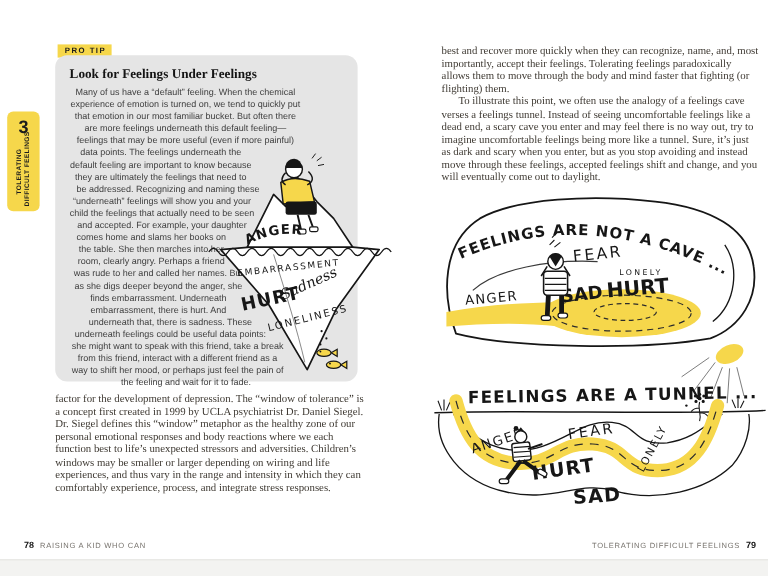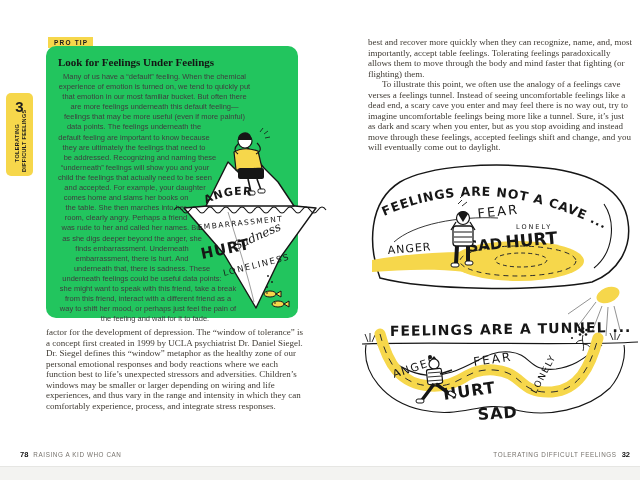--- a/index.html
+++ b/index.html
@@ -12,21 +12,21 @@
   .tab-num{margin-top:5px;text-align:center;font-weight:bold;font-size:15px;color:#1d1d1d;
     font-family:"Liberation Sans",sans-serif;}
   .tab-label{position:absolute;left:50%;top:60%;width:58px;
     transform:translate(-50%,-50%) rotate(-90deg);
     font-size:5.5px;font-weight:bold;letter-spacing:.3px;line-height:6.5px;
     text-align:center;color:#1d1d1d;white-space:nowrap;}
 
   
   .protip-badge{position:absolute;left:48px;top:37px;background:#F6D74B;color:#1c1c1c;
     font-size:6.5px;font-weight:bold;letter-spacing:1.2px;padding:2px 5px 2px 6px;}
-  .tipbox{position:absolute;left:46px;top:46px;width:252px;height:272px;background:#22c55e;
+  .tipbox{position:absolute;left:46px;top:46px;width:252px;height:272px;background:#e5e5e5;
     border-radius:10px;box-sizing:border-box;padding:10px 12px;}
   .tip-heading{margin:0 0 4px 0;font-family:"Liberation Serif",serif;font-weight:bold;
     font-size:11px;color:#141414;}
   .tip-body{width:194px;font-size:7.5px;line-height:10.1px;color:#3E3E3E;text-align:center;}
   .w{float:right;clear:right;}
   .w1{width:1px;height:60px;} .w2{width:42px;height:20px;} .w3{width:30px;height:20px;}
   .w4{width:40px;height:31px;} .w5{width:58px;height:20px;} .w6{width:46px;height:31px;}
   .w7{width:26px;height:20px;} .w8{width:14px;height:31px;}
 
   svg{position:absolute;overflow:visible;}
@@ -121,21 +121,21 @@
       <path d="M 106,178 L 111,175 L 111,181 Z" fill="#F6D74B" stroke="#161616" stroke-width="1"></path>
       <circle cx="97" cy="177" r="0.8" fill="#161616"></circle>
     </g>
   </svg>
 
   <div class="serifcol left-bottom">
     <p>factor for the development of depression. The “window of tolerance” is a concept first created in 1999 by UCLA psychiatrist Dr. Daniel Siegel. Dr. Siegel defines this “window” metaphor as the healthy zone of our personal emotional responses and body reactions where we each function best to life’s unexpected stressors and adversities. Children’s windows may be smaller or larger depending on wiring and life experiences, and thus vary in the range and intensity in which they can comfortably experience, process, and integrate stress responses.</p>
   </div>
 
   <div class="serifcol right-top">
-    <p>best and recover more quickly when they can recognize, name, and, most importantly, accept table feelings. Tolerating feelings paradoxically allows them to move through the body and mind faster that fighting (or flighting) them.</p>
+    <p>best and recover more quickly when they can recognize, name, and, most importantly, accept their feelings. Tolerating feelings paradoxically allows them to move through the body and mind faster that fighting (or flighting) them.</p>
     <p class="indent">To illustrate this point, we often use the analogy of a feelings cave verses a feelings tunnel. Instead of seeing uncomfortable feelings like a dead end, a scary cave you enter and may feel there is no way out, try to imagine uncomfortable feelings being more like a tunnel. Sure, it’s just as dark and scary when you enter, but as you stop avoiding and instead move through these feelings, accepted feelings shift and change, and you will eventually come out to daylight.</p>
   </div>
 
   <svg class="cave-svg" width="270" height="145" viewBox="0 0 270 145">
     <path d="M 14,118 C 2,86 2,42 34,22 C 64,5 128,2 180,8 C 226,13 258,30 262,62 C 266,88 252,112 226,122 C 170,132 60,130 14,118 Z" fill="#ffffff" stroke="#161616" stroke-width="1.5"></path>
     <path d="M 238,44 C 250,62 248,92 228,108" fill="none" stroke="#161616" stroke-width="1.1"></path>
     <path d="M 28,82 C 48,64 92,56 132,58" fill="none" stroke="#161616" stroke-width="1" opacity="0.85"></path>
 
     <g>
       <path d="M 6,100 C 40,94 70,92 98,92 L 100,112 C 66,108 34,110 6,112 Z" fill="#F6D74B"></path>
@@ -218,17 +218,17 @@
       <path d="M 74,72 L 62,88 M 76,72 L 90,82" stroke="#161616" stroke-width="3.4"></path>
       <rect x="56" y="87" width="8" height="4" rx="2" fill="#ffffff" stroke="#161616" stroke-width="1"></rect>
       <rect x="88" y="80" width="8" height="4" rx="2" transform="rotate(30 92 82)" fill="#ffffff" stroke="#161616" stroke-width="1"></rect>
     </g>
   </svg>
 
   <div class="footer footer-left">
     <b>78</b><span>RAISING A KID WHO CAN</span>
   </div>
   <div class="footer footer-right">
-    <span>TOLERATING DIFFICULT FEELINGS</span><b>32</b>
+    <span>TOLERATING DIFFICULT FEELINGS</span><b>79</b>
   </div>
 
   <div class="bottom-strip"></div>
 </div>
 
 </body></html>

